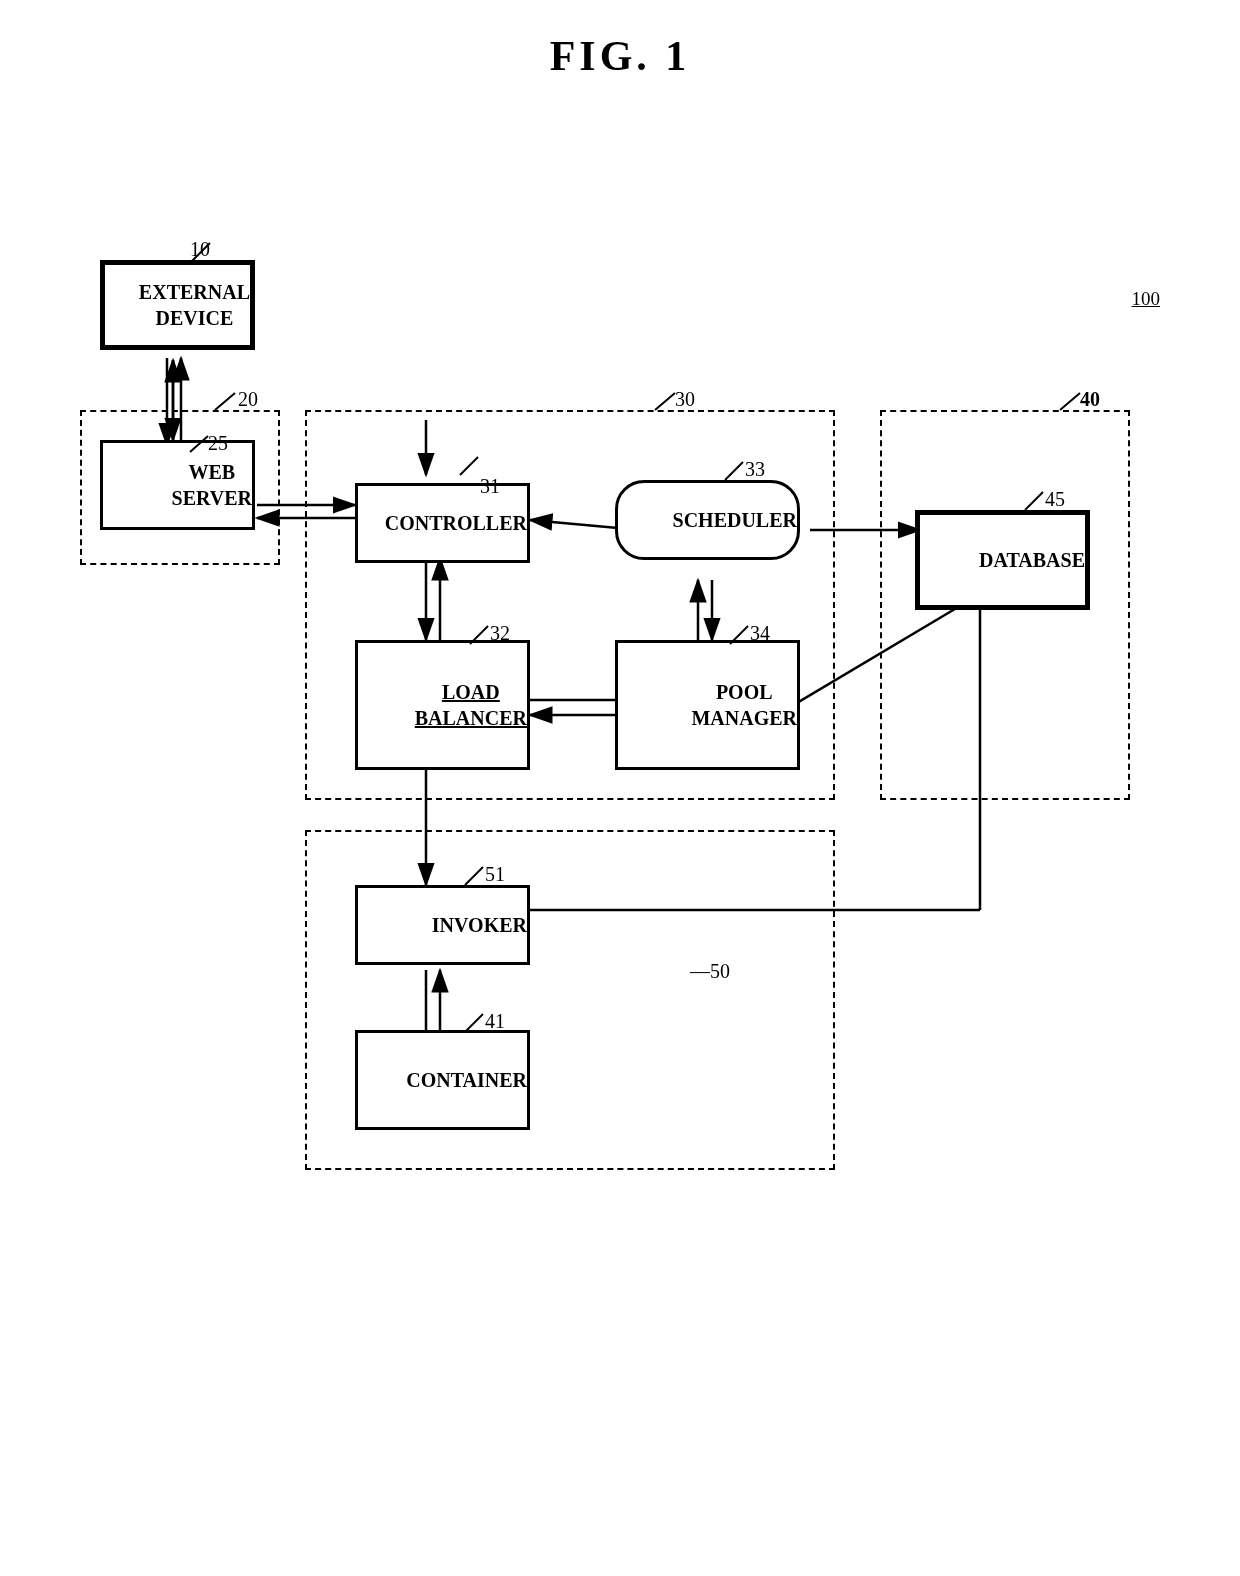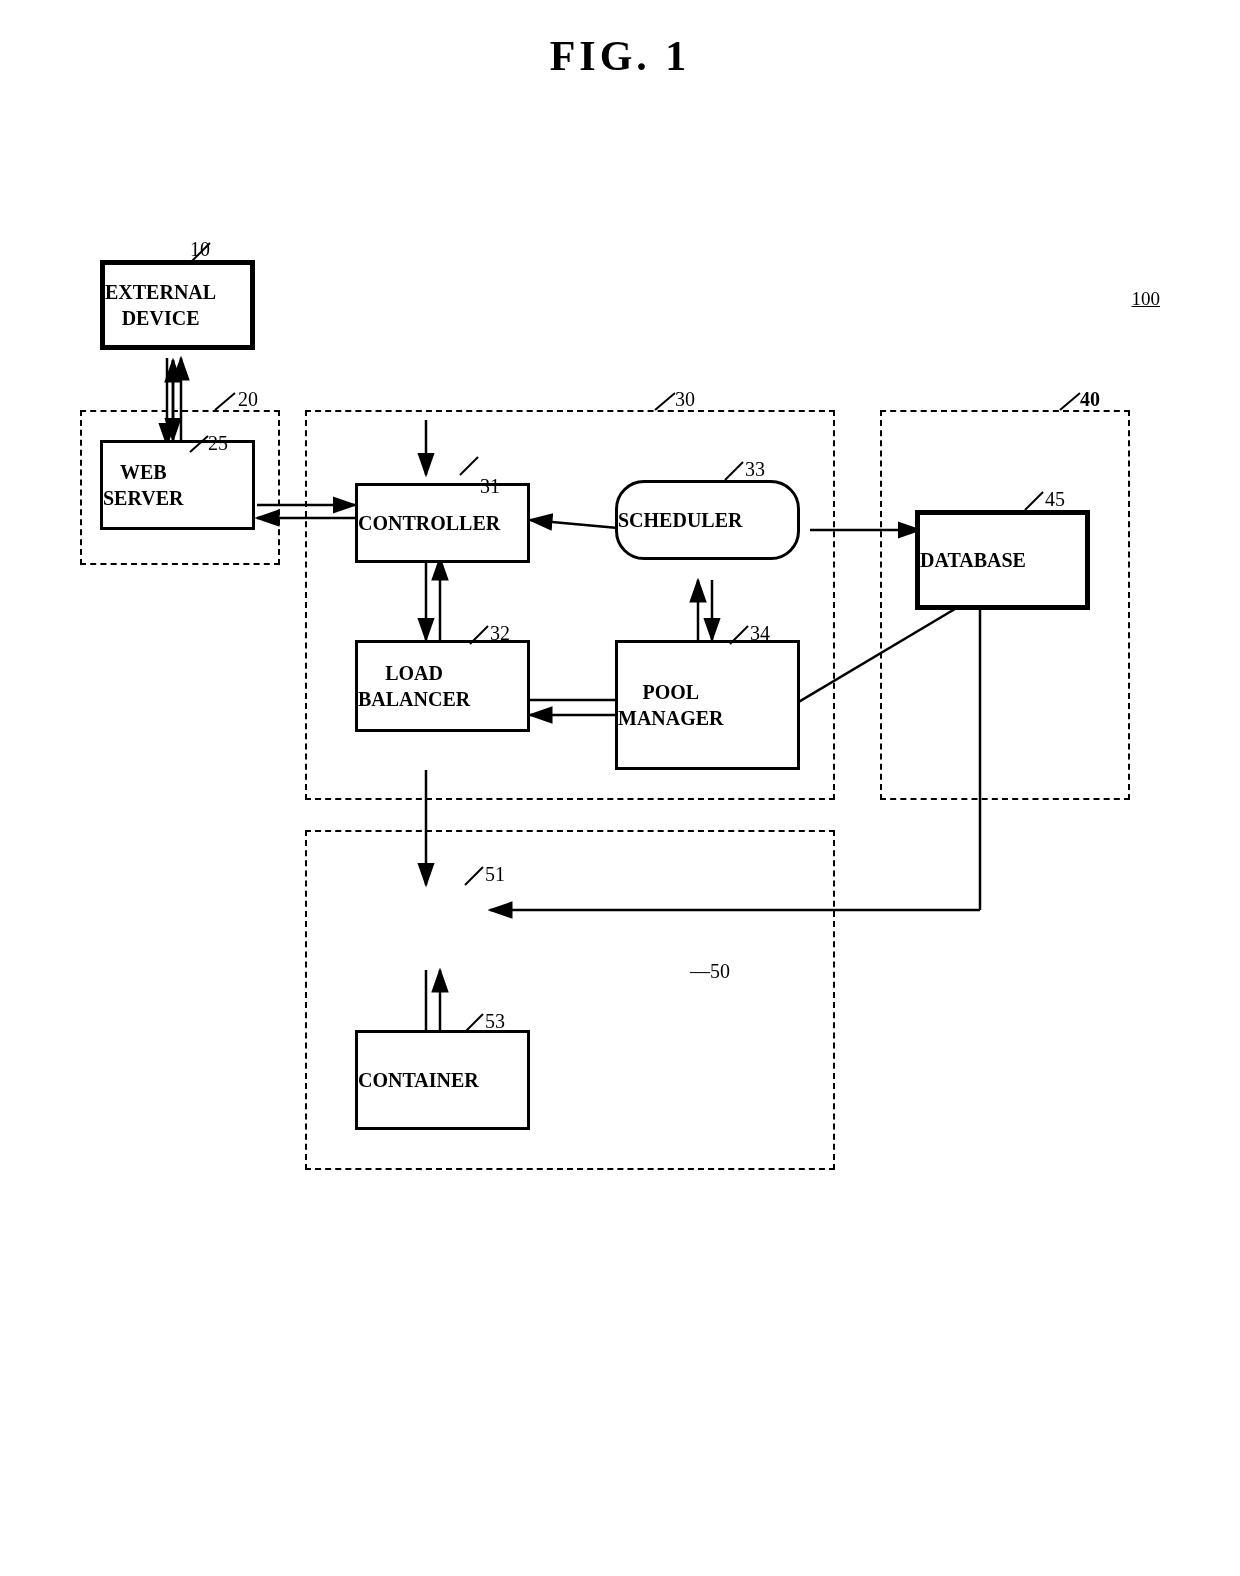--- a/index.html
+++ b/index.html
@@ -27,21 +27,21 @@
       width: 1120px;
       height: 1420px;
     }
 
     
     .box {
       position: absolute;
       border: 3px solid #000;
       display: flex;
       align-items: center;
-      justify-content: flex-start;
+      justify-content: flex-end;
       text-align: center;
       font-size: 20px;
       font-weight: bold;
       background: #fff;
       line-height: 1.3;
     }
 
     .box-thick {
       border-width: 5px;
     }
@@ -166,21 +166,21 @@
   </svg>
 
   <div class="box" style="left:295px; top:345px; width:175px; height:80px;margin-top:8px;">
     <span>CONTROLLER</span>
   </div>
   <div class="ref-label" style="left:420px; top:323px;margin-top:22px;">31</div>
   <svg style="position:absolute;left:400px;top:323px;width:35px;height:28px;overflow:visible;">
     <line x1="0" y1="22" x2="18" y2="4" stroke="#000" stroke-width="2"></line>
   </svg>
 
-  <div class="box" style="left:295px; top:510px; width:175px; height:92px;">
+  <div class="box" style="left:295px; top:510px; width:175px; height:130px;text-decoration:underline;">
     <span>LOAD<br>BALANCER</span>
   </div>
   <div class="ref-label" style="left:430px; top:492px;">32</div>
   <svg style="position:absolute;left:410px;top:492px;width:35px;height:28px;overflow:visible;">
     <line x1="0" y1="22" x2="18" y2="4" stroke="#000" stroke-width="2"></line>
   </svg>
 
   <div class="box" style="left:555px; top:350px; width:185px; height:80px;border-radius:29px;">
     <span>SCHEDULER</span>
   </div>
@@ -201,26 +201,29 @@
     <span>DATABASE</span>
   </div>
   <div class="ref-label" style="left:985px; top:358px;">45</div>
   <svg style="position:absolute;left:965px;top:358px;width:35px;height:28px;overflow:visible;">
     <line x1="0" y1="22" x2="18" y2="4" stroke="#000" stroke-width="2"></line>
   </svg>
 
   <div class="dashed-box" style="left:245px; top:700px; width:530px; height:340px;"></div>
   <div class="ref-label" style="left:630px; top:830px;">—50</div>
 
+  <div class="box" style="left:295px; top:755px; width:175px; height:80px;">
+    <span>INVOKER</span>
+  </div>
   <div class="ref-label" style="left:425px; top:733px;">51</div>
   <svg style="position:absolute;left:405px;top:733px;width:35px;height:28px;overflow:visible;">
     <line x1="0" y1="22" x2="18" y2="4" stroke="#000" stroke-width="2"></line>
   </svg>
 
   <div class="box" style="left:295px; top:900px; width:175px; height:100px;">
     <span>CONTAINER</span>
   </div>
-  <div class="ref-label" style="left:425px; top:880px;">53</div>
+  <div class="ref-label" style="left:425px; top:880px;">41</div>
   <svg style="position:absolute;left:405px;top:880px;width:35px;height:28px;overflow:visible;">
     <line x1="0" y1="22" x2="18" y2="4" stroke="#000" stroke-width="2"></line>
   </svg>
 
 </div>
 
 </body></html>

